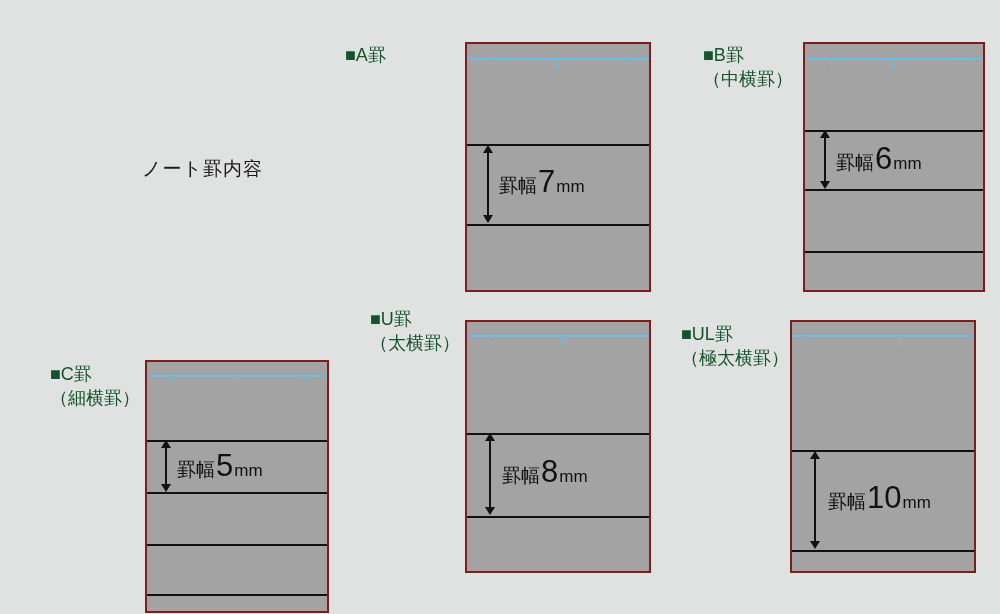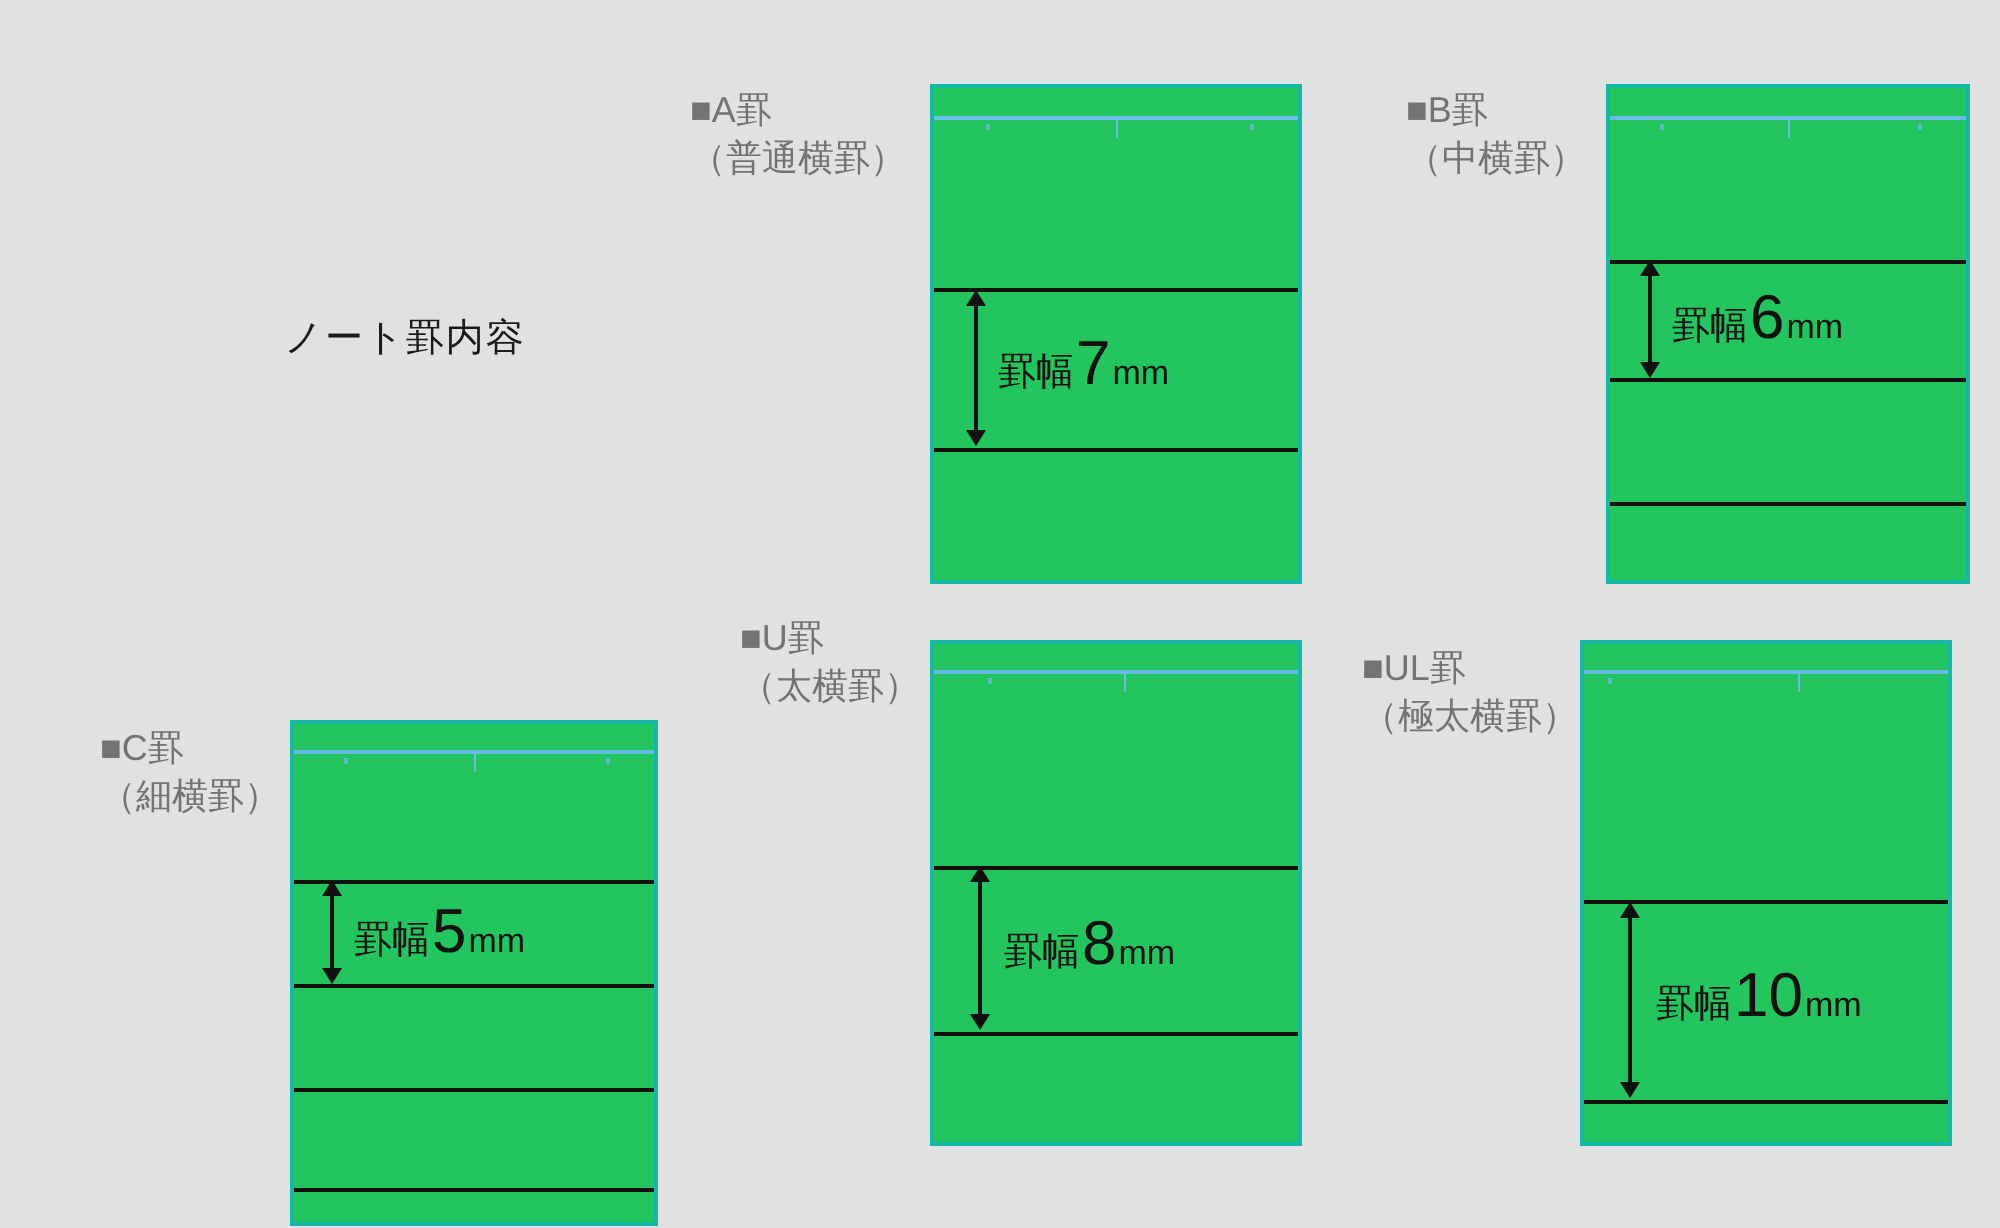--- a/index.html
+++ b/index.html
@@ -32,34 +32,34 @@
   }
 
   
   .ruling-card {
     position: absolute;
   }
 
   .ruling-label {
     position: absolute;
     text-align: left;
-    color: #737373;
+    color: #14532d;
     font-size: 18px;
     line-height: 1.33;
     white-space: nowrap;
     font-weight: 500;
   }
   .ruling-label .lbl-line1 { display: block; }
   .ruling-label .lbl-line2 { display: block; }
 
   
   .notebook {
     position: absolute;
-    background: #22c55e;
-    border: 2px solid #14b8a6;
+    background: #a3a3a3;
+    border: 2px solid #7f1d1d;
     box-sizing: border-box;
     overflow: hidden;
   }
 
   
   .blue-rule {
     position: absolute;
     left: 0;
     right: 0;
     height: 2px;
@@ -139,21 +139,20 @@
 <body>
 
 <div id="root">
 
   <div class="main-title">ノート罫内容</div>
 
   <div class="ruling-card" style="left:0; top:0; width:1000px; height:614px;">
 
     <div class="ruling-label" style="left:345px; top:44px;">
       <span class="lbl-line1">■A罫</span>
-      <span class="lbl-line2">（普通横罫）</span>
     </div>
 
     <div class="notebook" style="left:465px; top:42px; width:186px; height:250px;">
       <div class="blue-rule" style="top:14px;"></div>
       <div class="blue-tick center" style="left:91px; top:16px;"></div>
       <div class="blue-tick dot" style="left:26px; top:18px;"></div>
       <div class="blue-tick dot" style="left:158px; top:18px;"></div>
 
       <div class="rule-line" style="top:100px;"></div>
       <div class="rule-line" style="top:180px;"></div>

